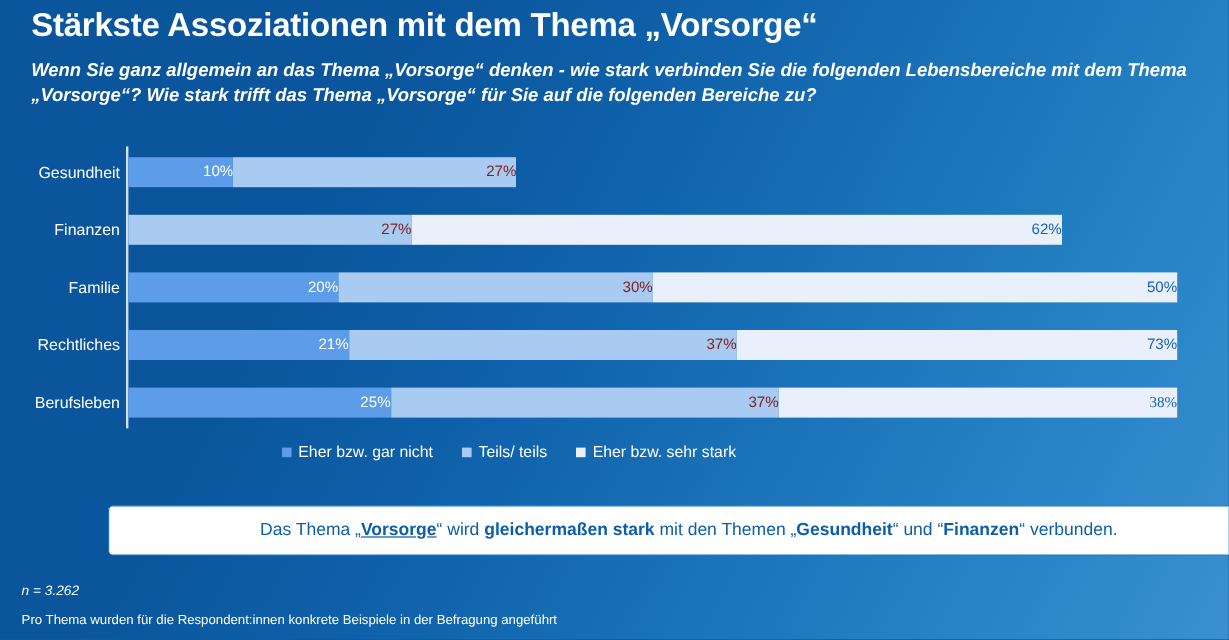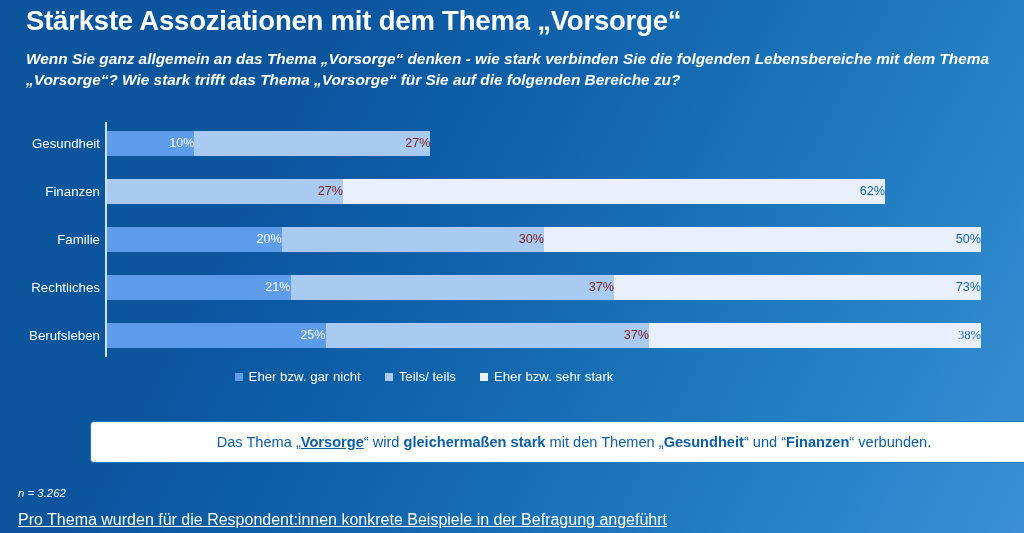--- a/index.html
+++ b/index.html
@@ -183,24 +183,23 @@
     font-size: 11.4px;
     font-style: italic;
     color: #ffffff;
     white-space: nowrap;
   }
 
   #footnote-note {
     position: absolute;
     left: 18px;
     top: 511px;
-    font-size: 16px;
-    color: #ffffff;
-    white-space: nowrap;
-    text-decoration: underline;
+    font-size: 11px;
+    color: #ffffff;
+    white-space: nowrap;
   }
 </style>
 </head>
 <body>
 
 <div id="slide">
 
   <div id="title">Stärkste Assoziationen mit dem Thema „Vorsorge“</div>
   <div id="subtitle">Wenn Sie ganz allgemein an das Thema „Vorsorge“ denken - wie stark verbinden Sie die folgenden Lebensbereiche mit dem Thema „Vorsorge“? Wie stark trifft das Thema „Vorsorge“ für Sie auf die folgenden Bereiche zu?</div>
 

